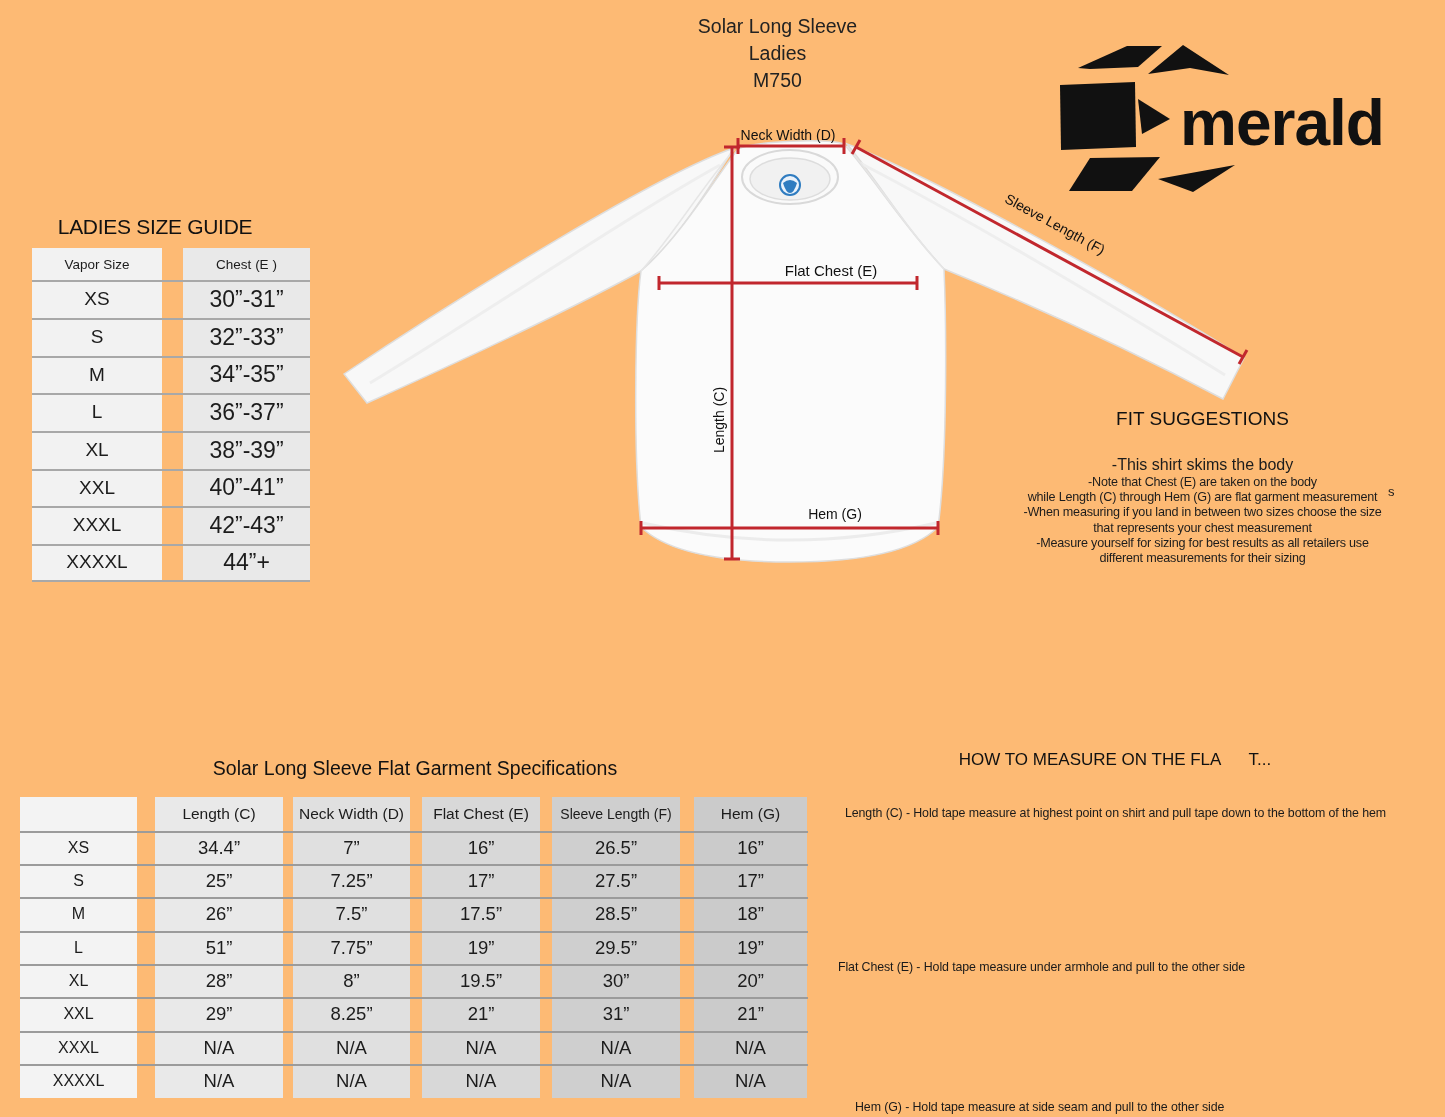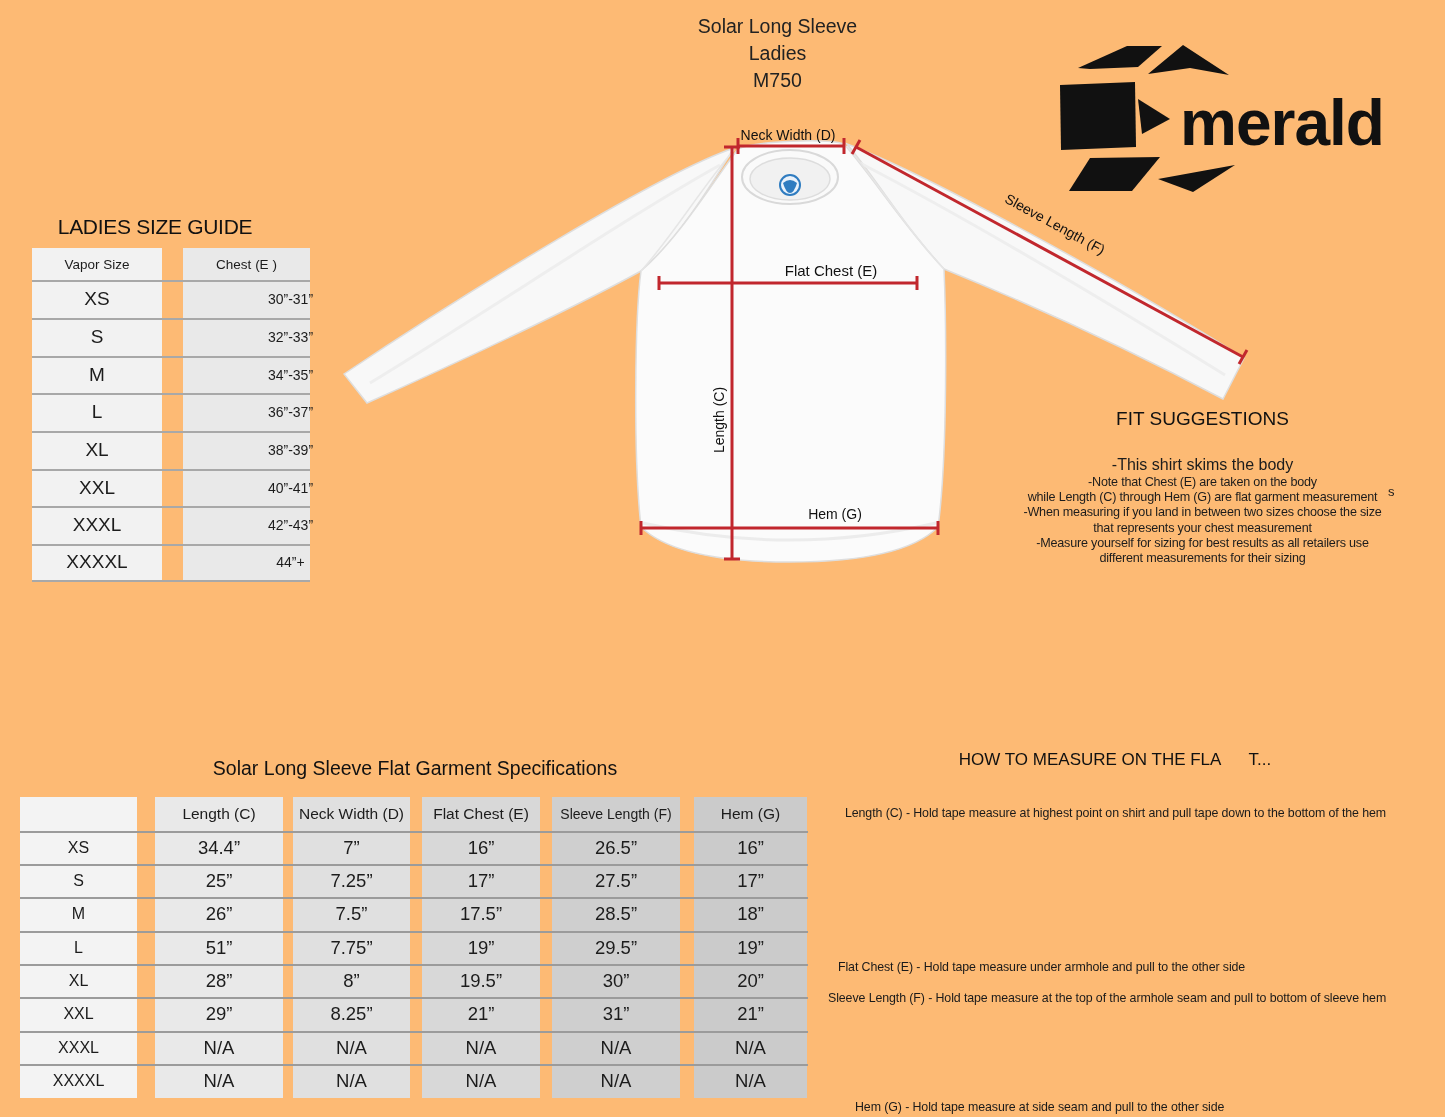--- a/index.html
+++ b/index.html
@@ -19,21 +19,21 @@
   
   #sg-heading{left:10px;top:215px;width:290px;font-size:21px;letter-spacing:-0.3px;text-align:center;color:#111;}
   #sg-table{left:32px;top:248px;width:278px;height:334px;}
   .sg-colbg{position:absolute;top:0;height:334px;}
   .gc0{left:0;width:130px;text-align:right;}
   .gc1{left:151px;width:127px;}
   .sg-line{position:absolute;left:0;width:278px;height:2px;background:#a8a8a8;}
   .sg-cell{position:absolute;display:flex;align-items:center;justify-content:center;}
   .sg-head{font-size:13.5px;height:32px;top:0;}
   .sg-size{font-size:19px;}
-  .sg-val{font-size:14px;margin-left:44px;}
+  .sg-val{font-size:23px;}
   .gr0{top:32px;height:38px}.gr1{top:70px;height:38px}.gr2{top:108px;height:37px}.gr3{top:145px;height:38px}
   .gr4{top:183px;height:38px}.gr5{top:221px;height:37px}.gr6{top:258px;height:38px}.gr7{top:296px;height:36px}
 
   
   #fit-block{left:1000px;top:408px;width:405px;text-align:center;}
   #fit-heading{font-size:19px;margin:0 0 26px 0;font-weight:normal;color:#111;}
   .fit-big{font-size:16px;margin:0 0 1px 0;}
   .fit-line{font-size:12.6px;line-height:15.2px;margin:0;letter-spacing:-0.2px;}
   #fit-stray{left:1388px;top:484px;font-size:13px;}
 
@@ -255,16 +255,15 @@
     <div class="sp-cell sp-val sc1 pr7">N/A</div>
     <div class="sp-cell sp-val sc2 pr7">N/A</div>
     <div class="sp-cell sp-val sc3 pr7">N/A</div>
     <div class="sp-cell sp-val sc4 pr7">N/A</div>
     <div class="sp-cell sp-val sc5 pr7">N/A</div>
   </div>
 
   <div class="abs" id="howto-heading">HOW TO MEASURE ON THE FLA      T...</div>
   <div class="abs howto-item" style="left:845px;top:806px;">Length (C) - Hold tape measure at highest point on shirt and pull tape down to the bottom of the hem</div>
   <div class="abs howto-item" style="left:838px;top:960px;">Flat Chest (E) - Hold tape measure under armhole and pull to the other side</div>
-  <div class="abs howto-item" style="left:828px;top:991px;">Sleeve Length (F) - Hold tape measure at the top of the armhole seam and pull to bottom of sleeve hem</div>
   <div class="abs howto-item" style="left:855px;top:1100px;">Hem (G) - Hold tape measure at side seam and pull to the other side</div>
 
 </div>
 
 </body></html>

